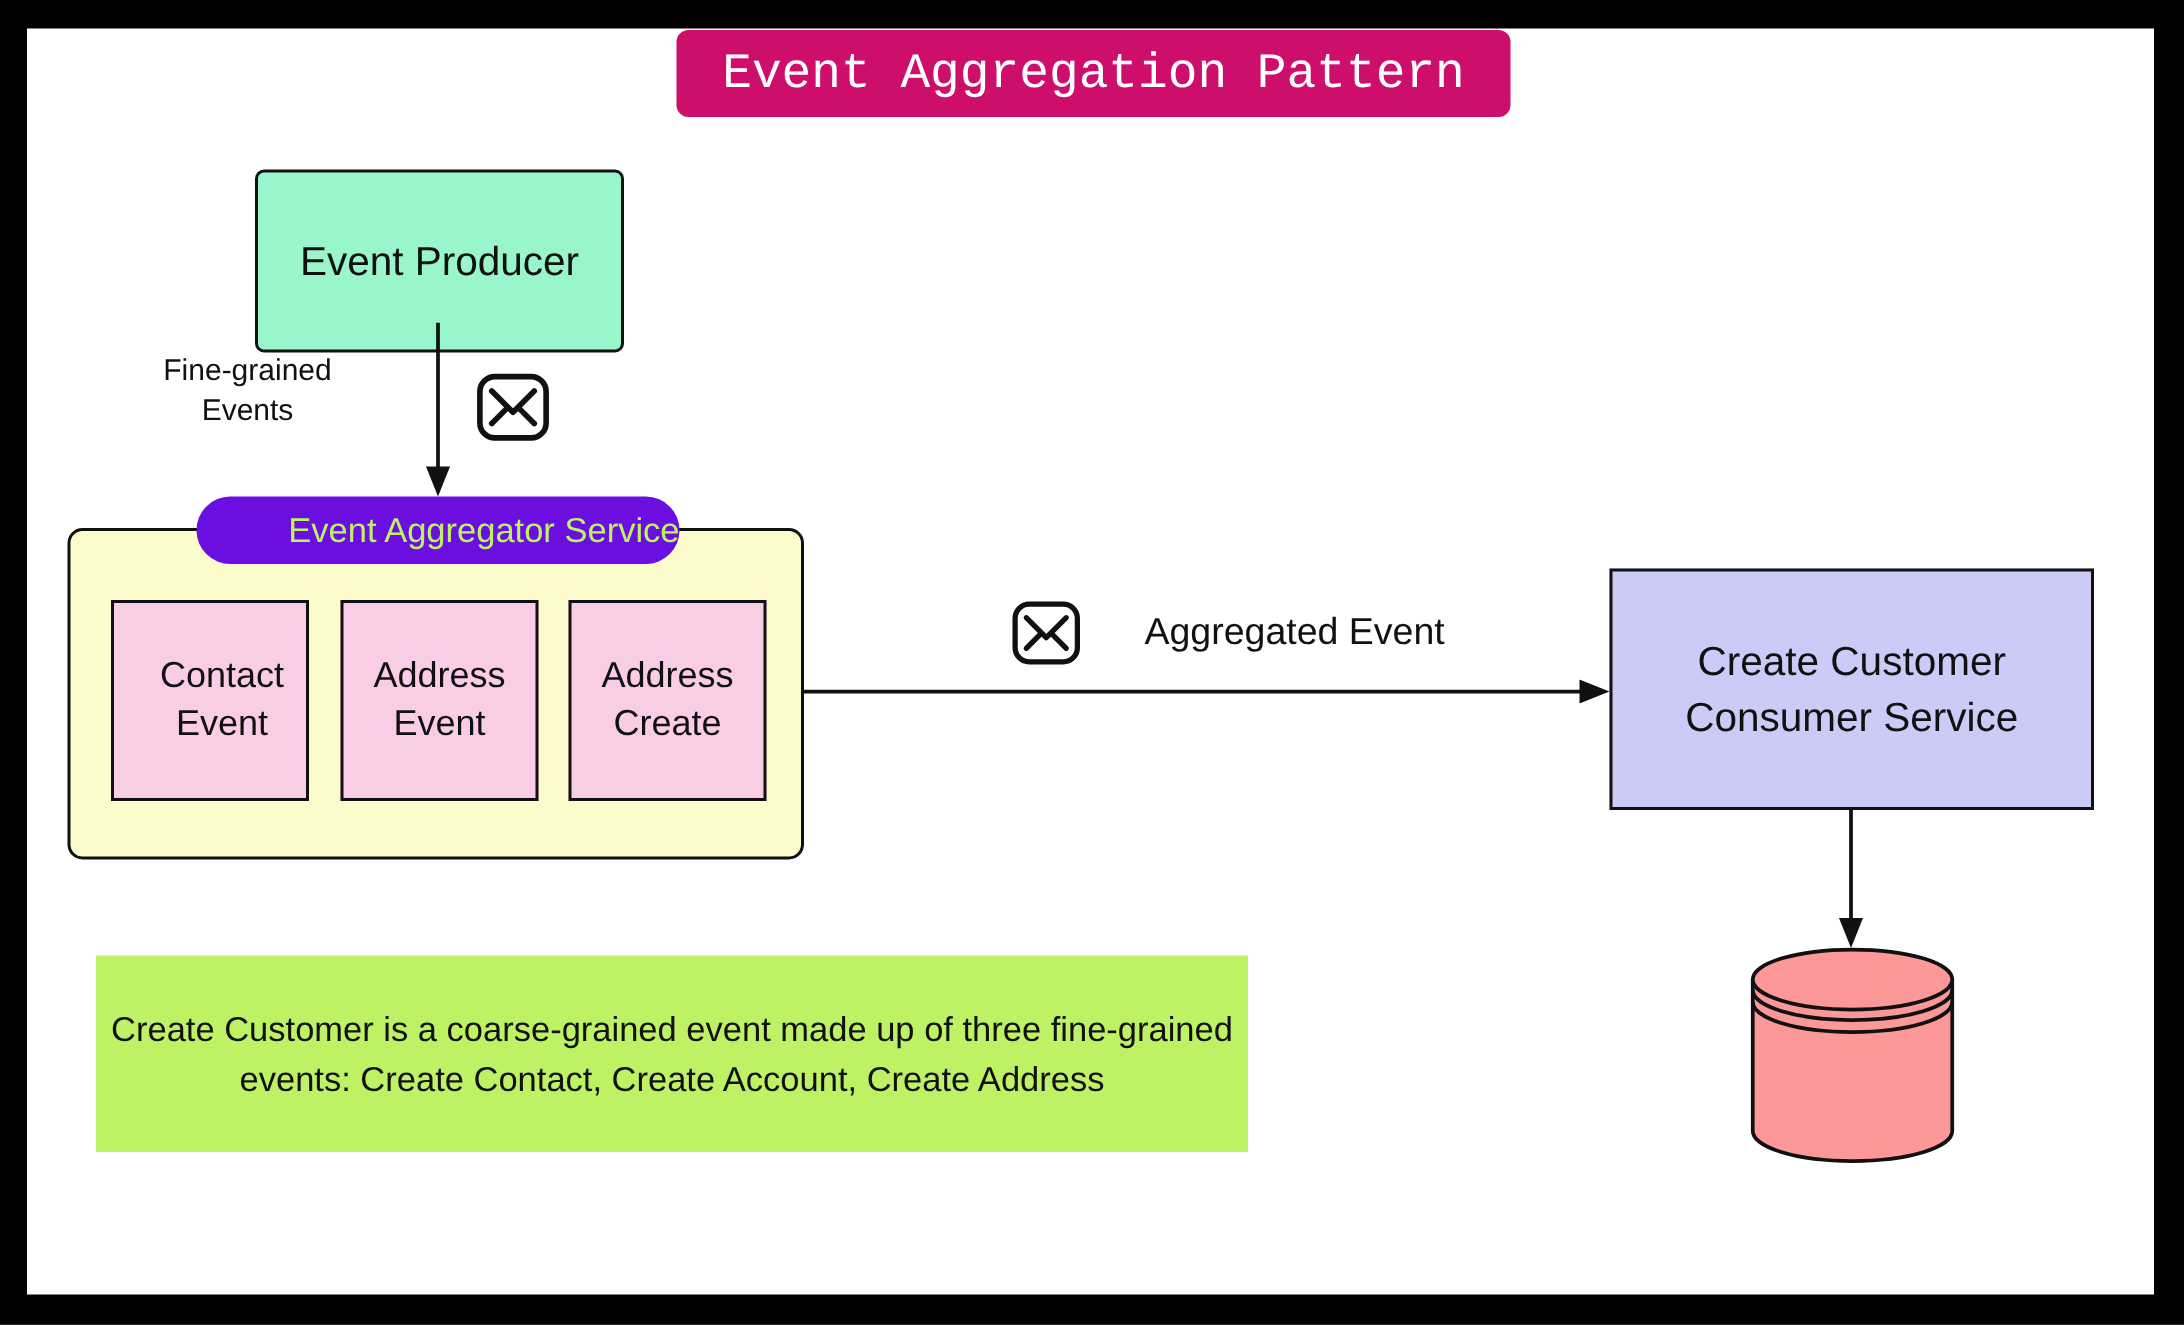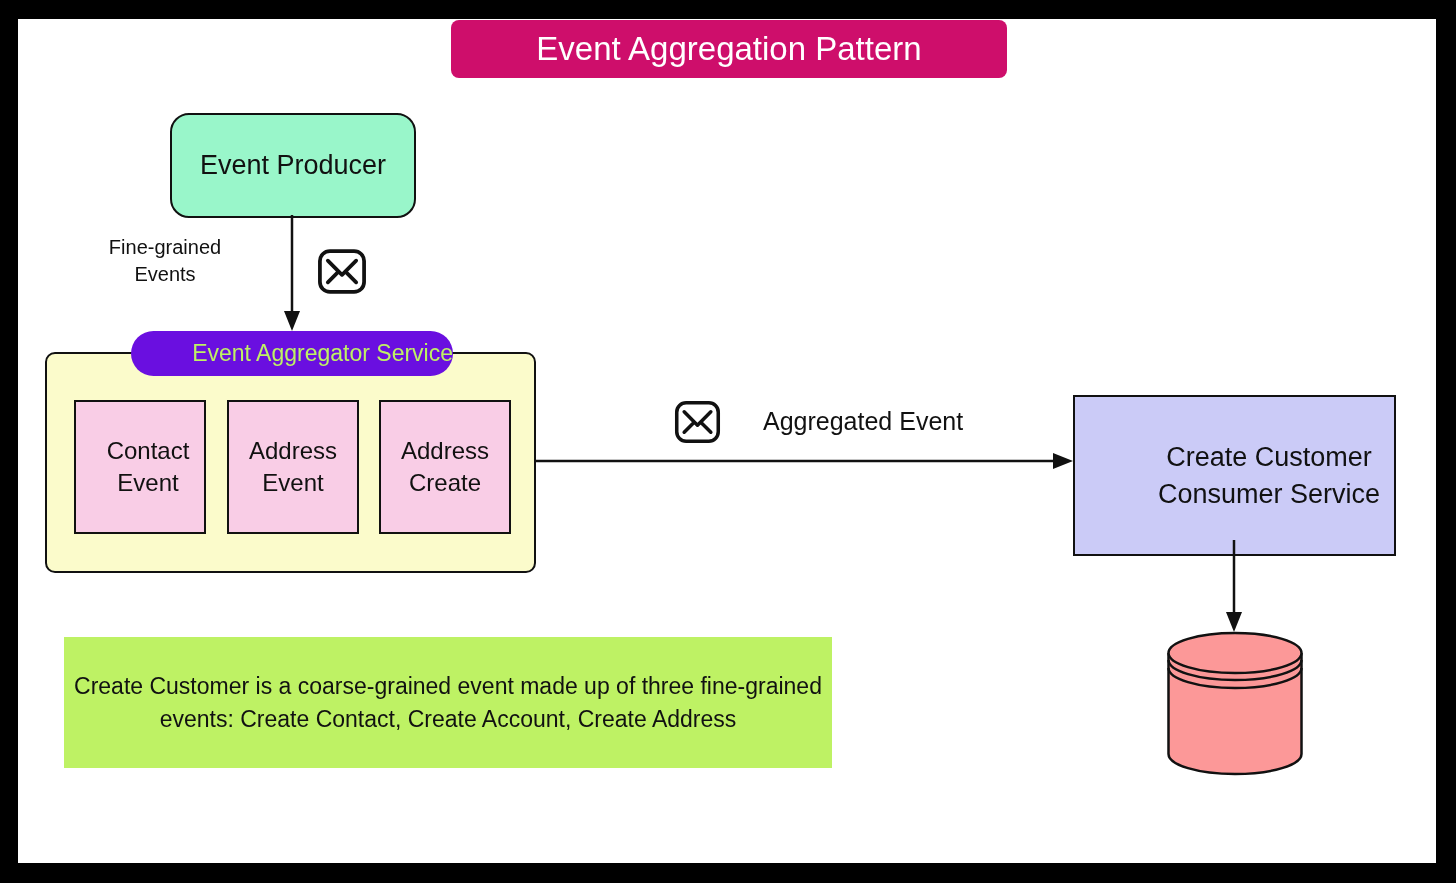--- a/index.html
+++ b/index.html
@@ -23,29 +23,30 @@
 
   
   .title-banner {
     left: 451px; top: 20px;
     width: 556px; height: 58px;
     background: #CE0E6B;
     border-radius: 8px;
     display: flex; align-items: center; justify-content: center;
     color: #fff;
     font-size: 33px;
+    font-family: Liberation Mono, monospace;
   }
 
   
   .producer-box {
     left: 170px; top: 113px;
-    width: 246px; height: 105px;
+    width: 246px; height: 122px;
     background: #99F6CA;
     border: 2.5px solid #111;
-    border-radius: 19px;
+    border-radius: 6px;
     display: flex; align-items: center; justify-content: center;
     font-size: 27px;
   }
 
   .fine-grained-label {
     left: 60px; top: 234px;
     width: 210px;
     text-align: center;
     font-size: 20px;
     line-height: 1.35;
@@ -180,21 +181,21 @@
 
     <svg class="abs" style="left:656px; top:380px;" width="47" height="46" viewBox="0 0 60 56">
       <rect x="3.5" y="3.5" width="53" height="49" rx="12" fill="#fff" stroke="#111" stroke-width="4.5"></rect>
       <path d="M 13,15 L 30,32 L 47,15" fill="none" stroke="#111" stroke-width="4.5" stroke-linecap="round" stroke-linejoin="round"></path>
       <path d="M 13,41 L 25.5,28.5" fill="none" stroke="#111" stroke-width="4.5" stroke-linecap="round"></path>
       <path d="M 47,41 L 34.5,28.5" fill="none" stroke="#111" stroke-width="4.5" stroke-linecap="round"></path>
     </svg>
 
     <div class="abs aggregated-event-label" style="left:720px; top:388px;">Aggregated Event</div>
 
-    <div class="abs consumer-box" style="left:1055px; top:376px;justify-content:flex-end;">
+    <div class="abs consumer-box" style="left:1055px; top:360px;">
       <span class="inner">Create Customer Consumer Service</span>
     </div>
 
     <svg class="abs" style="left:1208px; top:521px;" width="16" height="92">
       <line x1="8" y1="0" x2="8" y2="74" stroke="#111" stroke-width="2.5"></line>
       <polygon points="0,72 16,72 8,92" fill="#111"></polygon>
     </svg>
 
     <svg class="abs" style="left:1148px; top:612px;" width="138" height="146" viewBox="0 0 138 146">
       <path d="M 2.5,22 L 2.5,123 A 66.5,20 0 0 0 135.5,123 L 135.5,22" fill="#FC9898" stroke="#111" stroke-width="2.5"></path>

